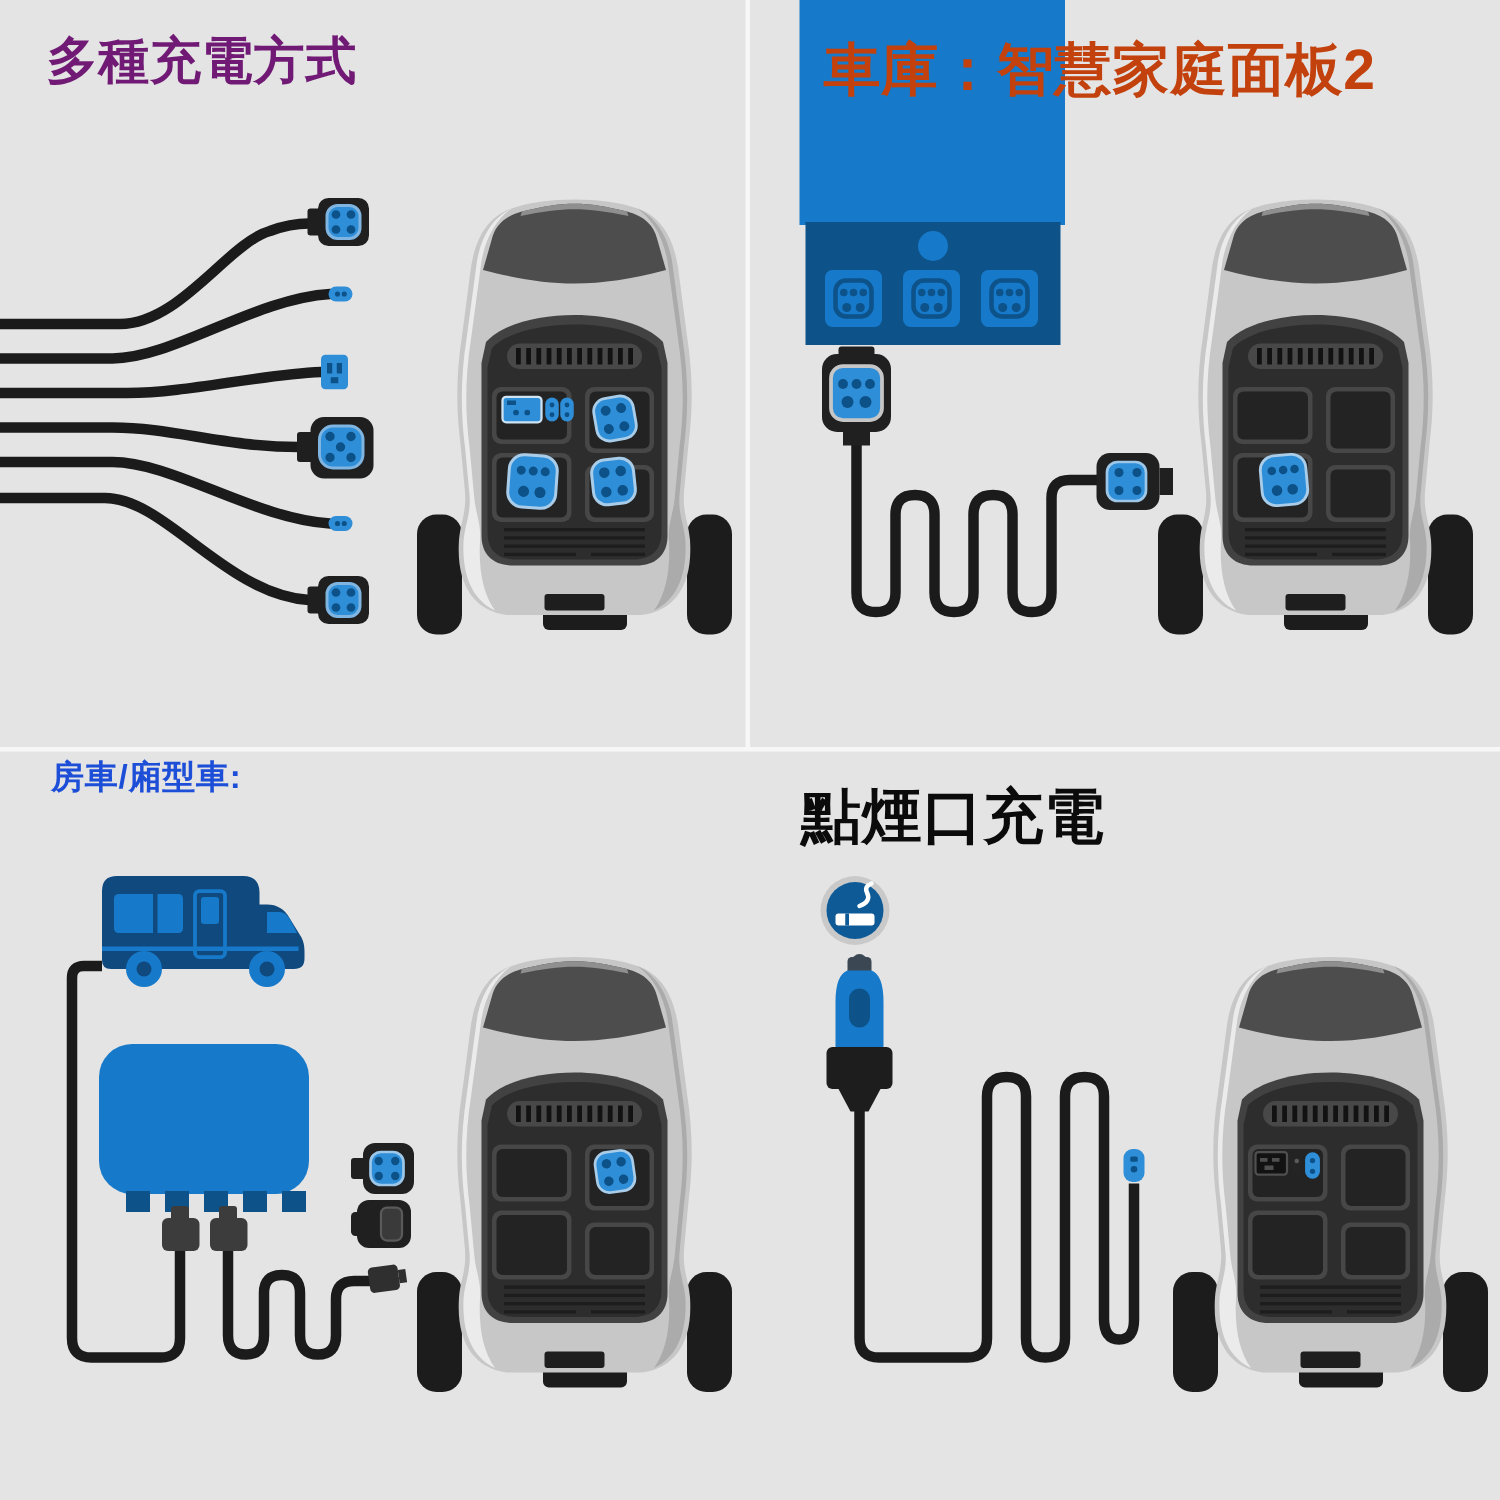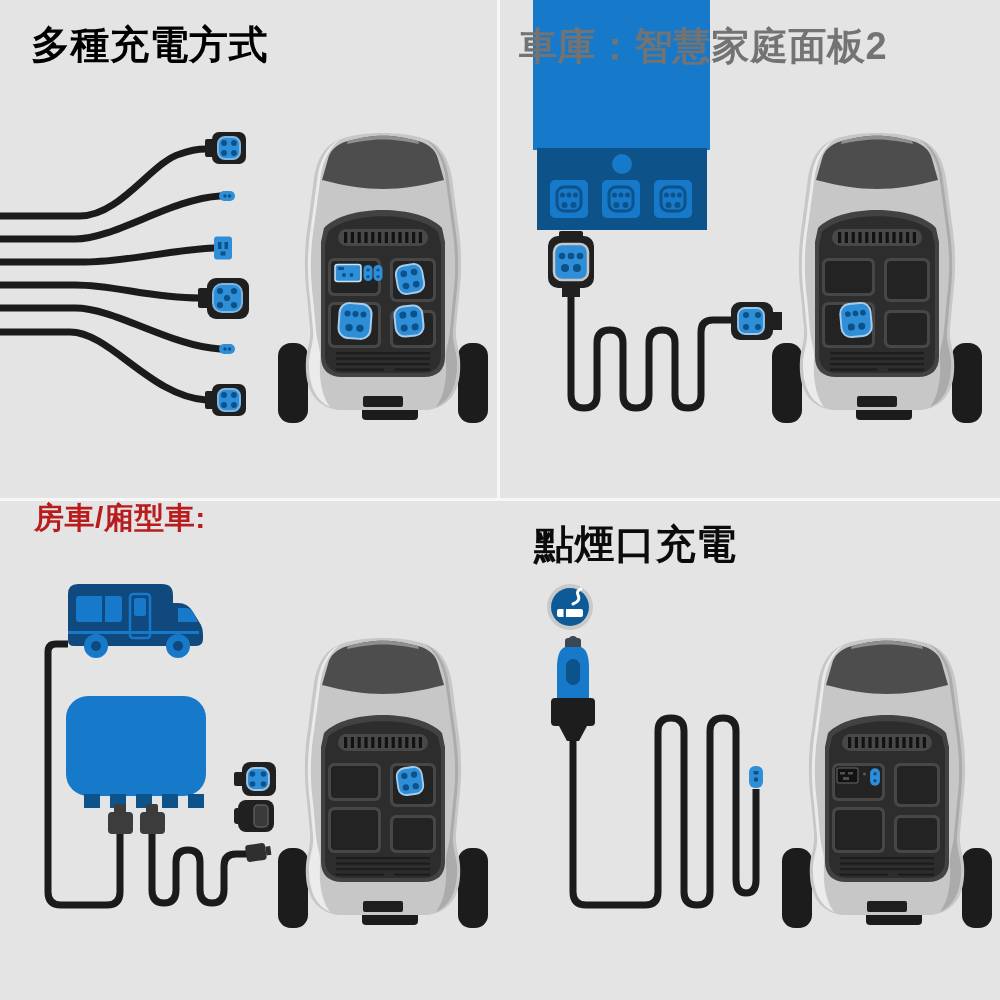--- a/index.html
+++ b/index.html
@@ -5,23 +5,23 @@
   html,body { margin:0; padding:0; background:#ffffff; }
   .canvas {
     position:relative; width:1000px; height:1000px; overflow:hidden;
     background:#e4e4e4;
     font-family:"Liberation Sans","DejaVu Sans",sans-serif;
   }
   .divider-v { position:absolute; left:497px; top:0; width:3px; height:500px; background:#f7f7f7; }
   .divider-h { position:absolute; left:0; top:498px; width:1000px; height:3px; background:#f7f7f7; }
   svg.art { position:absolute; left:0; top:0; }
   .title { position:absolute; margin:0; font-weight:bold; letter-spacing:0.5px; white-space:nowrap; }
-  .t-multi  { left:31px;  top:18px;  font-size:39px; color:#000000; }
-  .t-garage { left:519px; top:21px;  font-size:38px; color:#737373;text-align:right; }
-  .t-rv     { left:34px;  top:501px; font-size:30px; color:#b91c1c; line-height:33px; font-weight:bold; }
+  .t-multi  { left:31px;  top:18px;  font-size:34px; color:#701a75; }
+  .t-garage { left:549px; top:21px;  font-size:38px; color:#c2410c;text-align:right; }
+  .t-rv     { left:34px;  top:501px; font-size:22px; color:#1d4ed8; line-height:33px; font-weight:bold; }
   .t-cig    { left:534px; top:517px; font-size:40px; color:#0b0b0b; }
 </style>
 </head>
 <body>
 
 <div class="canvas">
 
   <svg class="art" width="1000" height="1000" viewBox="0 0 1000 1000">
     <defs>
 

